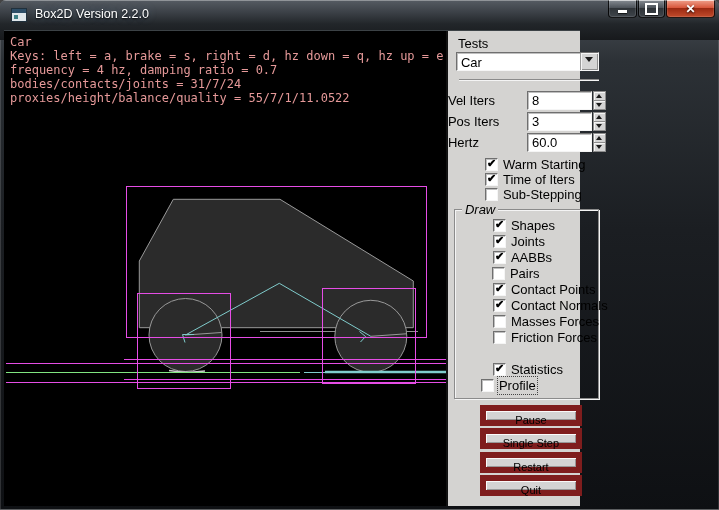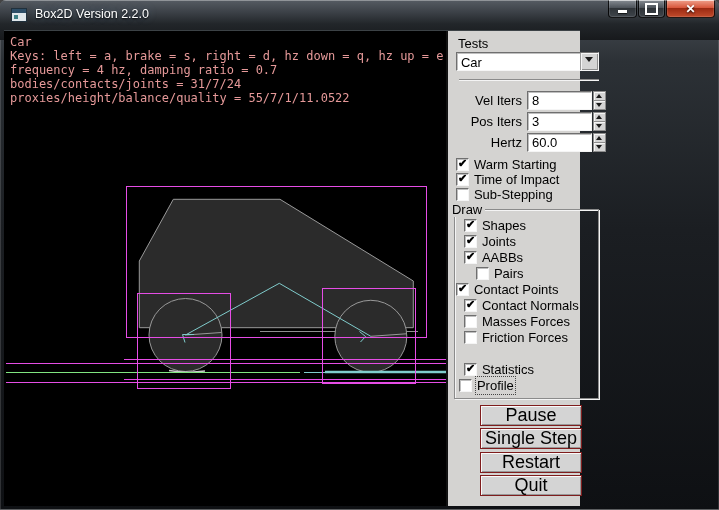--- a/index.html
+++ b/index.html
@@ -39,42 +39,42 @@
   .plabel{position:absolute;white-space:nowrap;}
   .sunken{background:#fff;border:1px solid;border-color:#6f6f6f #f5f5f5 #f5f5f5 #6f6f6f;
     box-shadow:inset 1px 1px 0 rgba(0,0,0,.25);box-sizing:border-box;}
   .combo{position:absolute;left:8px;top:21px;width:143px;height:19px;display:flex;}
   .combo-text{flex:1;font-size:13px;padding:2px 0 0 4px;overflow:hidden;}
   .combo-btn{width:17px;height:17px;background:#d4d4d4;border-left:1px solid #9a9a9a;
     box-shadow:inset 1px 1px 0 #f6f6f6,inset -1px -1px 0 #8d8d8d;display:flex;align-items:center;justify-content:center;}
   .tri-down{width:0;height:0;border:4px solid transparent;border-top:5px solid #1a1a1a;margin-top:4px;}
   .sep{position:absolute;left:11px;top:48px;width:140px;height:0;border-top:1px solid #8b8b8b;border-bottom:1px solid #f4f4f4;}
   .spinrow{position:absolute;left:0;height:19px;}
-  .spinlabel{position:absolute;left:0;top:2px;width:74px;text-align:right;}
+  .spinlabel{position:absolute;left:0;top:2px;width:74px;}
   .spinrow .edit{position:absolute;left:79px;top:0;width:65px;height:19px;font-family:"Liberation Sans",sans-serif;font-size:13px;padding:0 0 0 4px;outline:none;}
   .spinner{position:absolute;left:145px;top:0;width:13px;height:19px;display:flex;flex-direction:column;}
   .spinbtn{flex:1;background:#d4d4d4;border:1px solid #8d8d8d;box-shadow:inset 1px 1px 0 #f6f6f6;
     display:flex;align-items:center;justify-content:center;}
   .spinbtn + .spinbtn{border-top:none;}
   .tri-u{width:0;height:0;border:3px solid transparent;border-bottom:4px solid #1a1a1a;margin-top:-3px;}
   .tri-d{width:0;height:0;border:3px solid transparent;border-top:4px solid #1a1a1a;margin-bottom:-3px;}
-  .cb{position:absolute;display:flex;align-items:center;height:14px;cursor:default;}
+  .cb{position:absolute;display:flex;align-items:center;height:14px;cursor:default;margin-left:29px;}
   .cb .box{width:13px;height:13px;background:#fff;border:1px solid;border-color:#6f6f6f #f5f5f5 #f5f5f5 #6f6f6f;
     box-shadow:inset 1px 1px 0 rgba(0,0,0,.25);box-sizing:border-box;position:relative;}
   .cb .mark{position:absolute;left:1px;top:-2px;font-size:11px;font-weight:bold;color:#000;visibility:hidden;}
   .cb.on .mark{visibility:visible;}
   .cb .mark::before{content:"\2714";}
   .cblabel{margin-left:5px;white-space:nowrap;}
   .cblabel.focus{outline:1px dotted #444;outline-offset:1px;}
   .groupbox{position:absolute;left:6px;top:178px;width:145px;height:190px;box-sizing:border-box;
     border:1px solid #8b8b8b;box-shadow:inset 1px 1px 0 #f4f4f4,1px 1px 0 #f4f4f4;}
-  .grouplabel{position:absolute;left:1px;top:171px;background:#d4d3d1;padding:0 3px;}
-  .btn{position:absolute;left:32px;width:102px;height:21px;background:#d4d4d4;border:1px solid #7f1d1d;
+  .grouplabel{position:absolute;left:14px;top:171px;background:#d4d3d1;padding:0 3px;font-style:italic;}
+  .btn{position:absolute;left:32px;width:102px;height:21px;background:#d4d4d4;border:6px solid #7f1d1d;
     box-shadow:inset 1px 1px 0 #fafafa,inset -1px -1px 0 #989898;box-sizing:border-box;
-    text-align:center;line-height:19px;font-size:18px;cursor:default;}
+    text-align:center;line-height:19px;font-size:11px;cursor:default;}
 </style>
 </head>
 <body>
 
 <div class="window">
 
   <div class="titlebar">
     <span class="title-icon"></span>
     <span class="title-text">Box2D Version 2.2.0</span>
     <div class="winbtn gray" id="btn-min">
@@ -183,21 +183,21 @@
       <div class="cb on" style="left:8px;top:126px">
         <span class="box">
             <span class="mark"></span>
           </span>
         <span class="cblabel">Warm Starting</span>
       </div>
       <div class="cb on" style="left:8px;top:141px">
         <span class="box">
             <span class="mark"></span>
           </span>
-        <span class="cblabel">Time of Impact</span>
+        <span class="cblabel">Time of Iters</span>
       </div>
       <div class="cb" style="left:8px;top:156px">
         <span class="box"></span>
         <span class="cblabel">Sub-Stepping</span>
       </div>
 
       <div class="groupbox"></div>
       <span class="plabel grouplabel">Draw</span>
 
       <div class="cb on" style="left:16px;top:187px">
@@ -211,25 +211,25 @@
             <span class="mark"></span>
           </span>
         <span class="cblabel">Joints</span>
       </div>
       <div class="cb on" style="left:16px;top:219px">
         <span class="box">
             <span class="mark"></span>
           </span>
         <span class="cblabel">AABBs</span>
       </div>
-      <div class="cb" style="left:28px;top:235px">
+      <div class="cb" style="left:15px;top:235px">
         <span class="box"></span>
         <span class="cblabel">Pairs</span>
       </div>
-      <div class="cb on" style="left:8px;top:251px">
+      <div class="cb on" style="left:16px;top:251px">
         <span class="box">
             <span class="mark"></span>
           </span>
         <span class="cblabel">Contact Points</span>
       </div>
       <div class="cb on" style="left:16px;top:267px">
         <span class="box">
             <span class="mark"></span>
           </span>
         <span class="cblabel">Contact Normals</span>
@@ -241,21 +241,21 @@
       <div class="cb" style="left:16px;top:299px">
         <span class="box"></span>
         <span class="cblabel">Friction Forces</span>
       </div>
       <div class="cb on" style="left:16px;top:331px">
         <span class="box">
             <span class="mark"></span>
           </span>
         <span class="cblabel">Statistics</span>
       </div>
-      <div class="cb" style="left:11px;top:347px">
+      <div class="cb" style="left:4px;top:347px">
         <span class="box"></span>
         <span class="cblabel focus">Profile</span>
       </div>
 
       <div class="btn" style="top:374px">Pause</div>
       <div class="btn" style="top:397px">Single Step</div>
       <div class="btn" style="top:444px">Quit</div>
       <div class="btn" style="top:421px">Restart</div>
     </div>
   </div>

